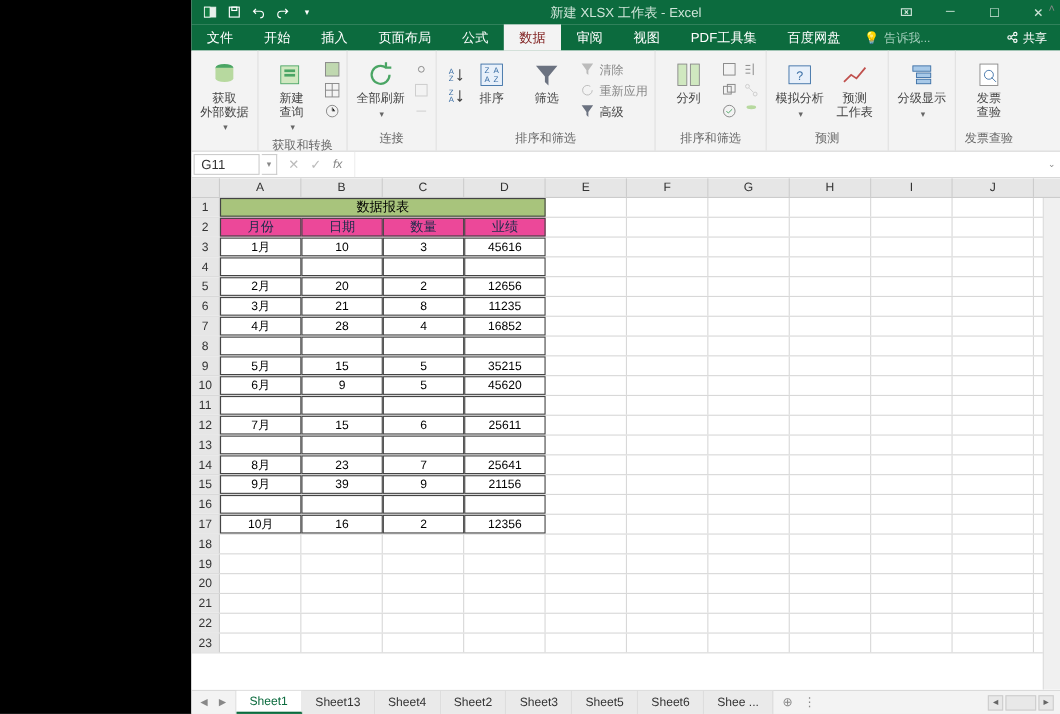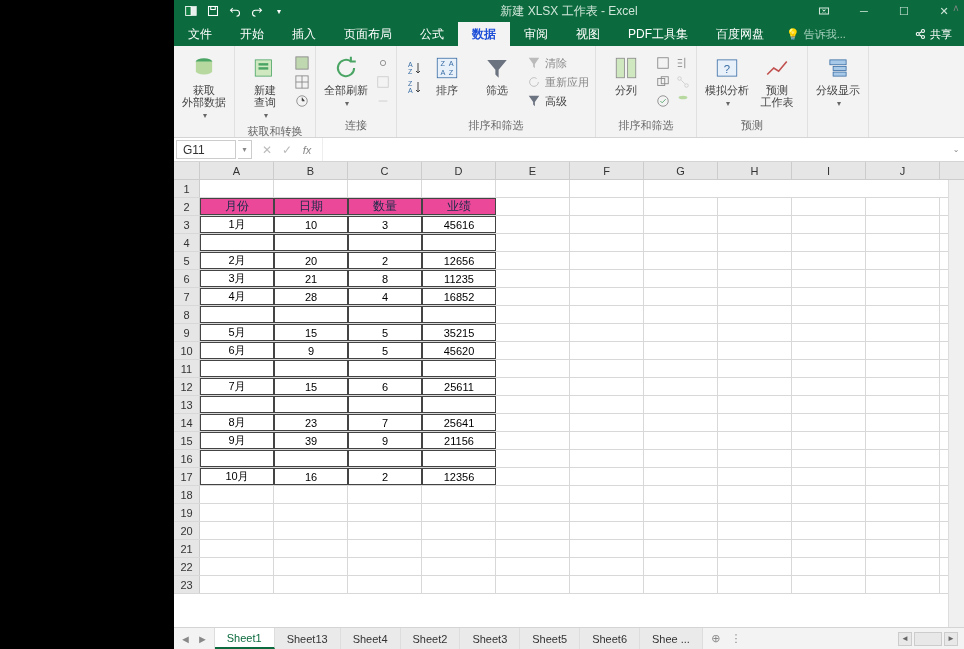--- a/index.html
+++ b/index.html
@@ -9,21 +9,21 @@
 .titlebar{height:22px;background:#0c6b3e;display:flex;align-items:center;color:#c5e0d0;font-size:11px;position:relative}
 .qat{display:flex;gap:4px;align-items:center;padding-left:8px;height:100%}
 .qat-item{width:18px;height:18px;display:flex;align-items:center;justify-content:center;color:#fff}
 .qat svg{width:12px;height:12px;stroke:#fff}
 .title{position:absolute;left:50%;transform:translateX(-50%);color:#cfe5d9;font-size:12px}
 .winctl{margin-left:auto;display:flex;height:100%}
 .winctl div{width:40px;display:flex;align-items:center;justify-content:center;color:#cfe5d9;font-size:11px}
 
 .tabs{height:24px;background:#0c6b3e;display:flex;align-items:stretch;font-size:12px}
 .tab{padding:0 14px;color:#fff;display:flex;align-items:center;cursor:pointer}
-.tab.active{background:#f3f3f3;color:#1d4ed8;font-weight:700}
+.tab.active{background:#f3f3f3;color:#7f1d1d;font-weight:400}
 .tell{margin-left:8px;color:#a3cebb;display:flex;align-items:center;font-size:11px;gap:4px}
 .share{margin-left:auto;display:flex;align-items:center;color:#fff;padding:0 12px;gap:4px;font-size:11px}
 
 .ribbon{height:92px;background:#f3f3f3;border-bottom:1px solid #d4d4d4;display:flex;font-size:11px;color:#444}
 .group{border-right:1px solid #e0e0e0;display:flex;flex-direction:column;align-items:center;padding:4px 6px 2px}
 .group-body{flex:1;display:flex;align-items:flex-start;gap:2px}
 .group-label{font-size:11px;color:#666;padding:2px 0}
 .bigbtn{display:flex;flex-direction:column;align-items:center;width:48px;padding-top:4px;gap:2px;text-align:center;line-height:12px;cursor:pointer}
 .bigbtn .ic{width:28px;height:28px;display:flex;align-items:center;justify-content:center}
 .smallcol{display:flex;flex-direction:column;gap:1px;padding-top:4px;padding-left:4px}
@@ -399,20 +399,36 @@
                 <rect x="6" y="6" width="20" height="6" fill="#a8c9e8" stroke="#3a6ea5"></rect>
                 <rect x="10" y="14" width="16" height="5" fill="#a8c9e8" stroke="#3a6ea5"></rect>
                 <rect x="10" y="21" width="16" height="5" fill="#a8c9e8" stroke="#3a6ea5"></rect>
               </svg>
             </span>
           <span>分级显示</span>
           <span class="dd">▾</span>
         </div>
       </div>
     </div>
+    <div class="group" style="border-right:none">
+      <div class="group-body">
+        <div class="bigbtn">
+          <span class="ic">
+              <svg width="26" height="26" viewBox="0 0 32 32">
+                <rect x="6" y="4" width="20" height="24" fill="#fff" stroke="#888"></rect>
+                <circle cx="16" cy="16" r="5" fill="none" stroke="#3a6ea5"></circle>
+                <path d="M19 19 L24 24" stroke="#3a6ea5"></path>
+              </svg>
+            </span>
+          <span style="white-space:pre">发票
+查验</span>
+        </div>
+      </div>
+      <div class="group-label">发票查验</div>
+    </div>
     <div class="collapse">˄</div>
   </div>
 
   <div class="fbar">
     <div class="namebox">G11</div>
     <div class="fbardrop">▾</div>
     <div class="fxbtns">
       <span>✕</span>
       <span>✓</span>
       <span class="fxlabel">fx</span>
@@ -433,20 +449,21 @@
           <div class="ch">F</div>
           <div class="ch">G</div>
           <div class="ch">H</div>
           <div class="ch">I</div>
           <div class="ch">J</div>
         </div>
     </div>
     <div class="rows" id="rows">
         <div class="row">
           <div class="rh">1</div>
+          <div class="cell tblTitle" style="width: 296px; justify-content: center;">数据报表</div>
           <div class="cell"></div>
           <div class="cell"></div>
           <div class="cell"></div>
           <div class="cell"></div>
           <div class="cell"></div>
           <div class="cell"></div>
         </div>
         <div class="row">
           <div class="rh">2</div>
           <div class="cell tblHdr">月份</div>

